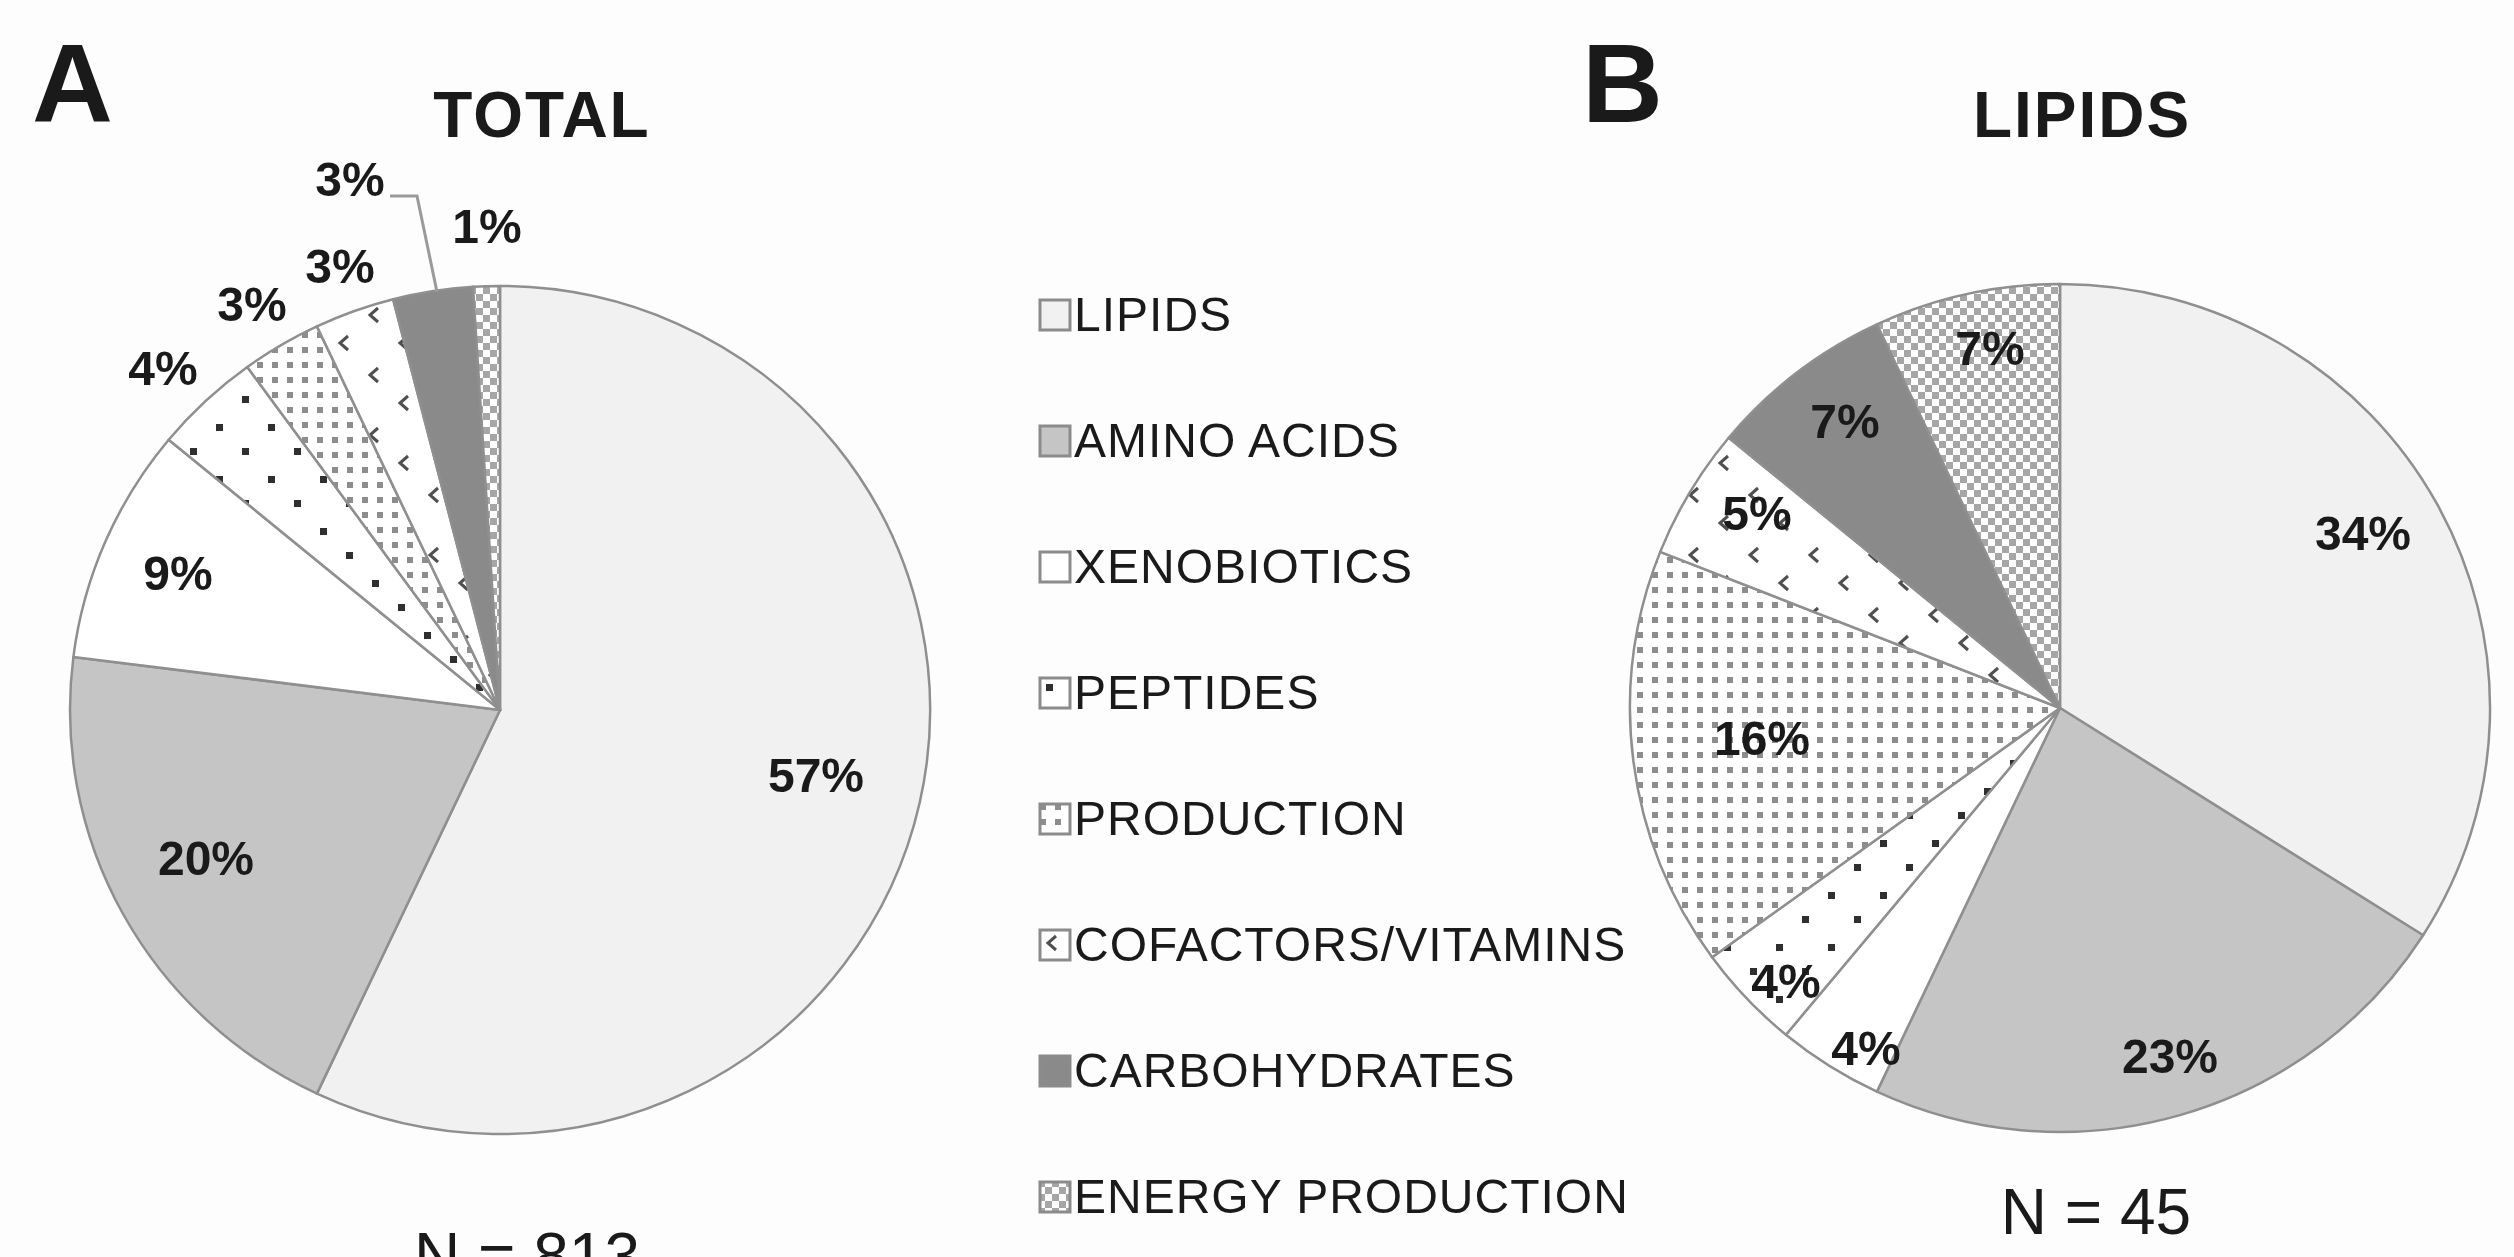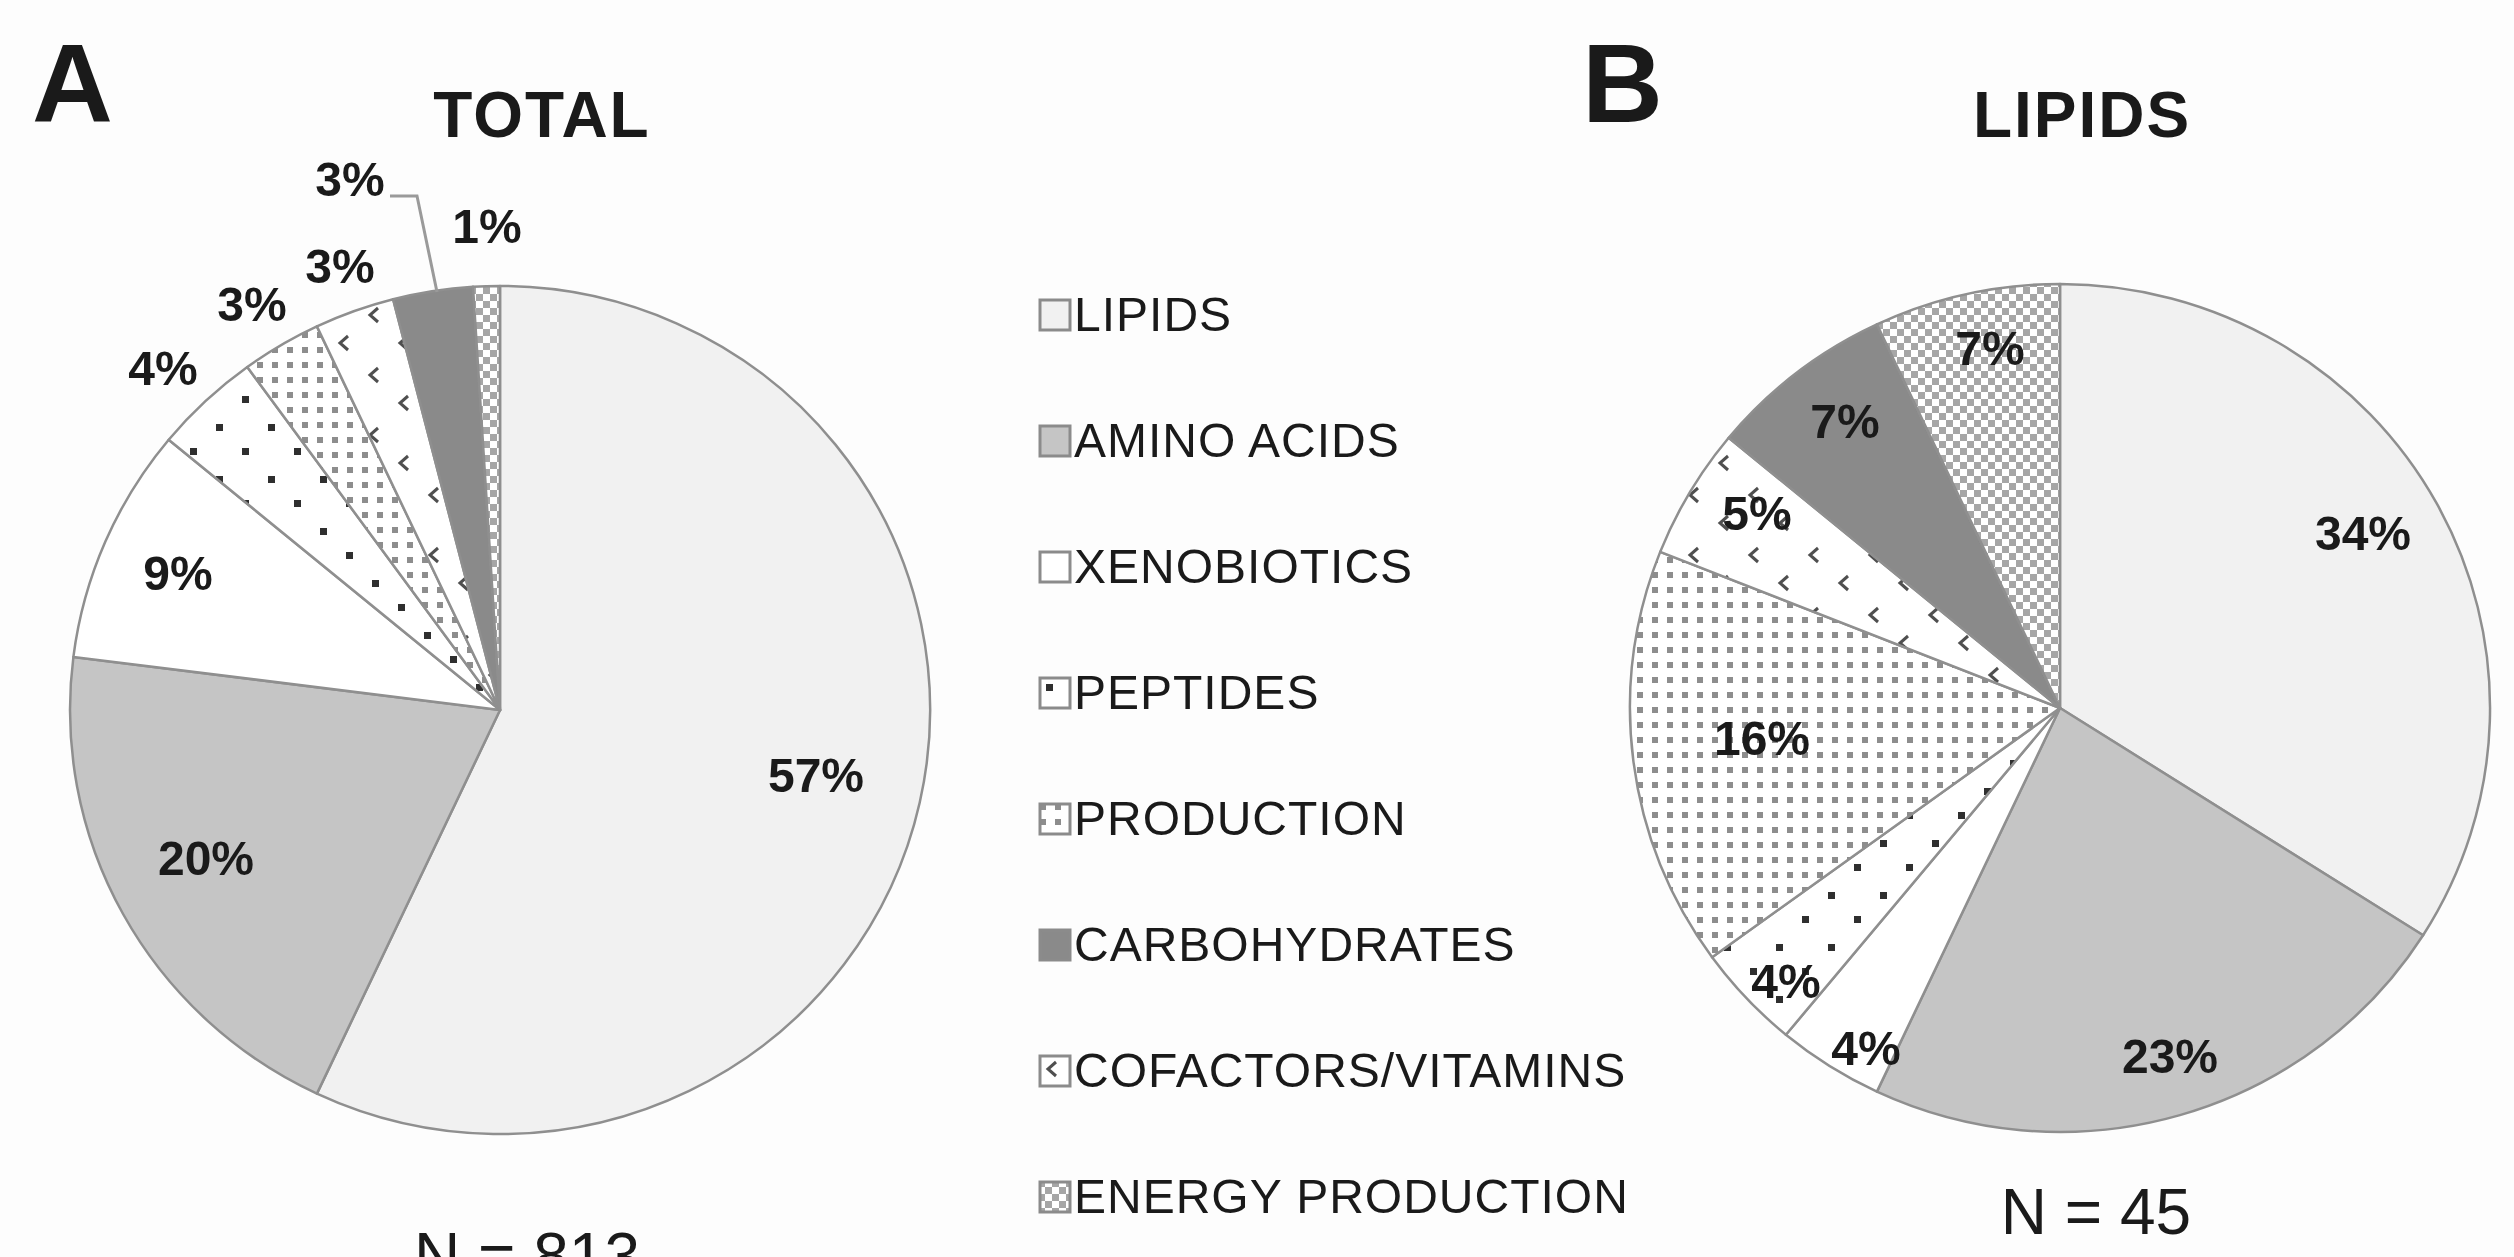--- a/index.html
+++ b/index.html
@@ -126,29 +126,29 @@
       <span class="label">PEPTIDES</span>
     </li>
     <li>
       <svg width="34" height="34">
           <rect class="sw" x="2" y="2" width="30" height="30" stroke-width="3" fill="url(#pat-nucl)" stroke="#8b8b8b"></rect>
         </svg>
       <span class="label">PRODUCTION</span>
     </li>
     <li>
       <svg width="34" height="34">
+          <rect class="sw" x="2" y="2" width="30" height="30" stroke-width="3" fill="url(#pat-cofact)" stroke="#8b8b8b"></rect>
+        </svg>
+      <span class="label">COFACTORS/VITAMINS</span>
+    </li>
+    <li>
+      <svg width="34" height="34">
           <rect class="sw" x="2" y="2" width="30" height="30" stroke-width="3" fill="#8a8a8a" stroke="#8b8b8b"></rect>
         </svg>
       <span class="label">CARBOHYDRATES</span>
-    </li>
-    <li>
-      <svg width="34" height="34">
-          <rect class="sw" x="2" y="2" width="30" height="30" stroke-width="3" fill="url(#pat-cofact)" stroke="#8b8b8b"></rect>
-        </svg>
-      <span class="label">COFACTORS/VITAMINS</span>
     </li>
     <li>
       <svg width="34" height="34">
           <rect class="sw" x="2" y="2" width="30" height="30" stroke-width="3" fill="url(#pat-energy)" stroke="#8b8b8b"></rect>
         </svg>
       <span class="label">ENERGY PRODUCTION</span>
     </li>
   </ul>
 
 </div>

